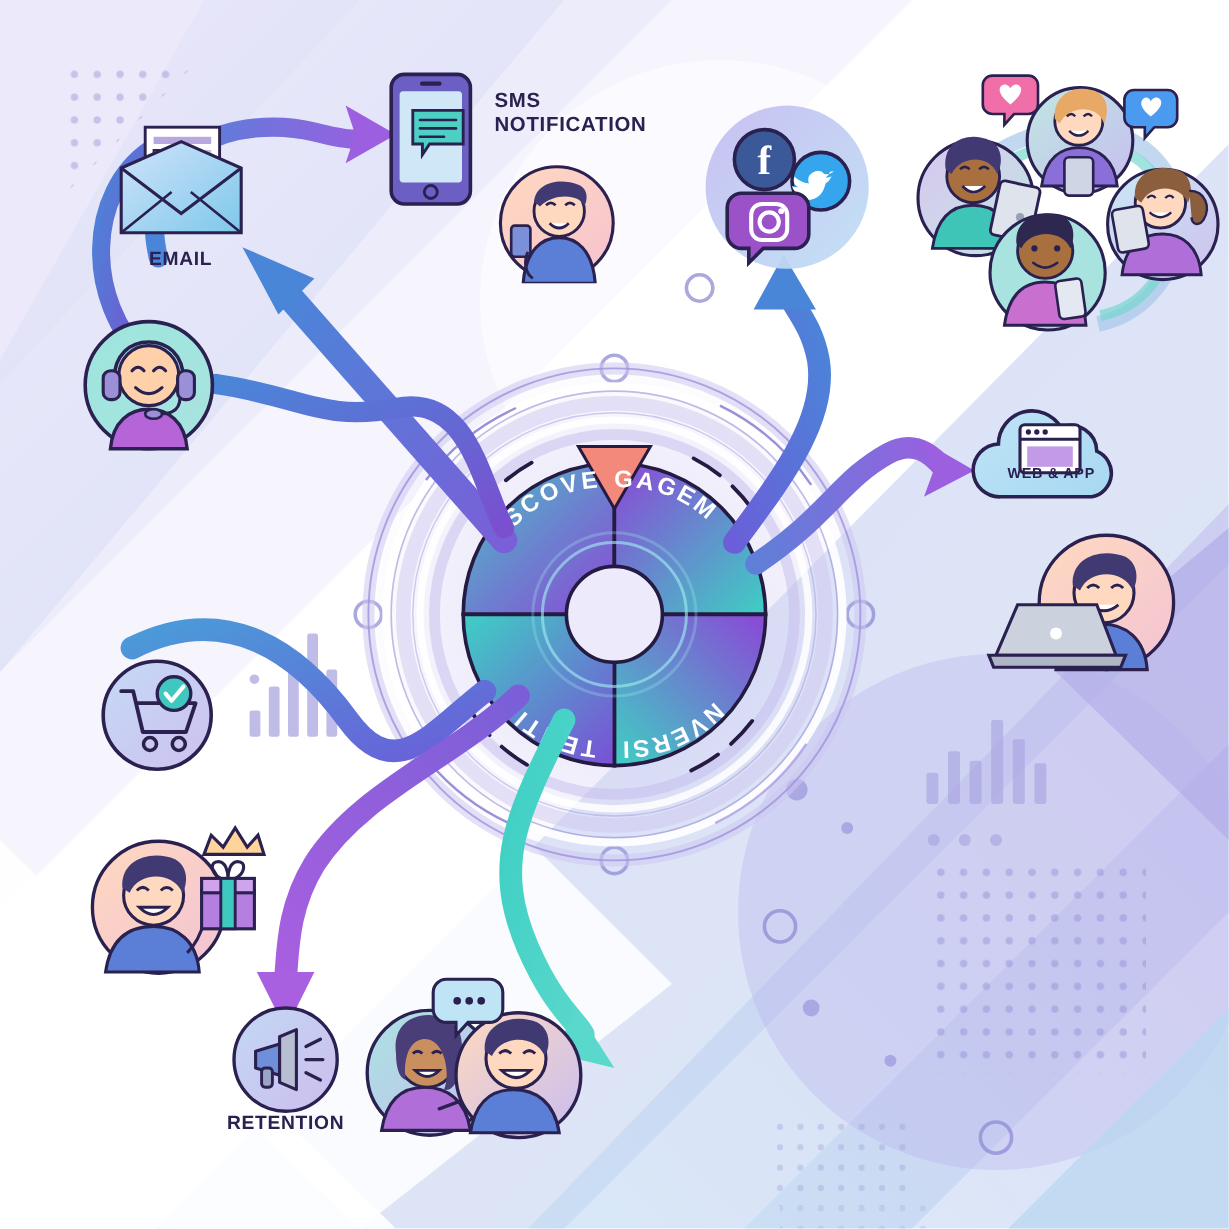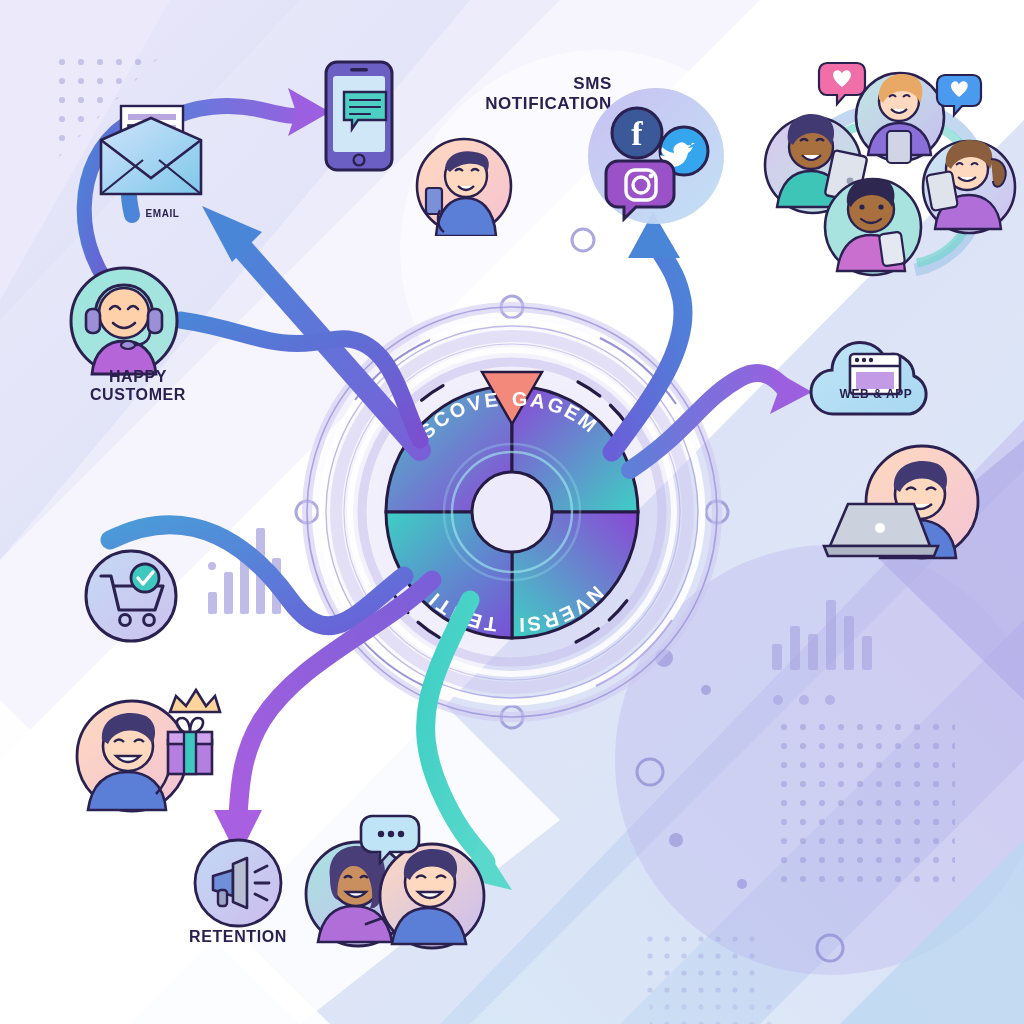--- a/index.html
+++ b/index.html
@@ -279,37 +279,37 @@
         <rect x="59" y="25" width="22" height="3.2"></rect>
           <rect x="59" y="32" width="22" height="3.2"></rect>
         <rect x="59" y="39" width="22" height="3.2"></rect>
           <rect x="33" y="49" width="48" height="3.2"></rect>
       </g>
       <path d="M 6,40 L 56,18 L 106,40 L 106,94 L 6,94 Z" fill="url(#envG)" stroke="#2b2150" stroke-width="2.6"></path>
       <path d="M 6,40 L 56,78 L 106,40" fill="none" stroke="#2b2150" stroke-width="2.6"></path>
       <path d="M 6,94 L 48,60 M 106,94 L 64,60" stroke="#2b2150" stroke-width="2.2" fill="none"></path>
     </svg>
   </div>
-  <div class="lbl" style="left:78px;top:208px;width:145px;font-size:10px;padding-left:12px;">EMAIL</div>
+  <div class="lbl" style="left:78px;top:208px;width:145px;font-size:16px;">EMAIL</div>
 
   <div class="node" style="left:322px;top:58px;">
     <svg class="icon-svg" width="74" height="116" viewBox="0 0 74 116">
       <rect x="4" y="4" width="66" height="108" rx="11" fill="#6b5fc4" stroke="#2b2150" stroke-width="3"></rect>
       <rect x="11" y="18" width="52" height="76" rx="3" fill="#cfe7f7"></rect>
       <rect x="28" y="10" width="18" height="3.4" rx="1.7" fill="#2b2150"></rect>
       <circle cx="37" cy="102" r="5.4" fill="none" stroke="#2b2150" stroke-width="2.4"></circle>
       <path d="M 22,34 H 64 V 62 H 36 L 30,71 L 30,62 H 22 Z" fill="#4ecfc4" stroke="#2b2150" stroke-width="2.4"></path>
       <g stroke="#2b2150" stroke-width="2.2" stroke-linecap="round">
         <line x1="28" y1="42" x2="58" y2="42"></line>
           <line x1="28" y1="49" x2="58" y2="49"></line>
           <line x1="28" y1="56" x2="48" y2="56"></line>
       </g>
     </svg>
   </div>
-  <div class="lbl" style="left:412px;top:74px;width:200px;font-size:17px;text-align:right;">SMS
+  <div class="lbl" style="left:412px;top:74px;width:200px;font-size:17px;text-align:left;">SMS
 NOTIFICATION</div>
 
   <div class="node" style="left:414px;top:136px;">
     <svg class="icon-svg" width="100" height="100" viewBox="0 0 100 100">
       <defs>
           <linearGradient id="avA" x1="0" y1="0" x2="1" y2="1">
         <stop offset="0" stop-color="#ffd9bf"></stop>
             <stop offset="1" stop-color="#f6c2d0"></stop>
           </linearGradient>
         </defs>
@@ -337,22 +337,20 @@
       <circle cx="56" cy="48" r="25" fill="#ffd1ab" stroke="#2b2150" stroke-width="2.6"></circle>
       <path d="M 27,52 C 27,30 41,20 56,20 C 71,20 85,30 85,52" fill="none" stroke="#2b2150" stroke-width="3"></path>
       <rect x="18" y="44" width="14" height="24" rx="6" fill="#9b8fd8" stroke="#2b2150" stroke-width="2.6"></rect>
       <rect x="80" y="44" width="14" height="24" rx="6" fill="#9b8fd8" stroke="#2b2150" stroke-width="2.6"></rect>
       <path d="M 82,66 C 82,80 70,80 64,80" fill="none" stroke="#2b2150" stroke-width="2.6"></path>
       <ellipse cx="60" cy="80" rx="7" ry="4" fill="#9b8fd8" stroke="#2b2150" stroke-width="2.2"></ellipse>
       <path d="M 45,58 Q 56,68 67,58" fill="none" stroke="#2b2150" stroke-width="2.6" stroke-linecap="round"></path>
       <path d="M 42,44 q 5,-6 10,0 M 60,44 q 5,-6 10,0" fill="none" stroke="#2b2150" stroke-width="2.6" stroke-linecap="round"></path>
     </svg>
   </div>
-  <div class="lbl" style="left:58px;top:368px;width:160px;font-size:16px;">HAPPY
-CUSTOMER</div>
 
   <div class="node" style="left:585px;top:85px;">
     <svg class="icon-svg" width="142" height="142" viewBox="0 0 142 142">
       <defs>
           <linearGradient id="soG" x1="0" y1="0" x2="1" y2="1">
         <stop offset="0" stop-color="#c6bdf2"></stop>
             <stop offset="1" stop-color="#bfe0f4"></stop>
           </linearGradient>
         </defs>
       <circle cx="71" cy="71" r="68" fill="url(#soG)" opacity=".95"></circle>

